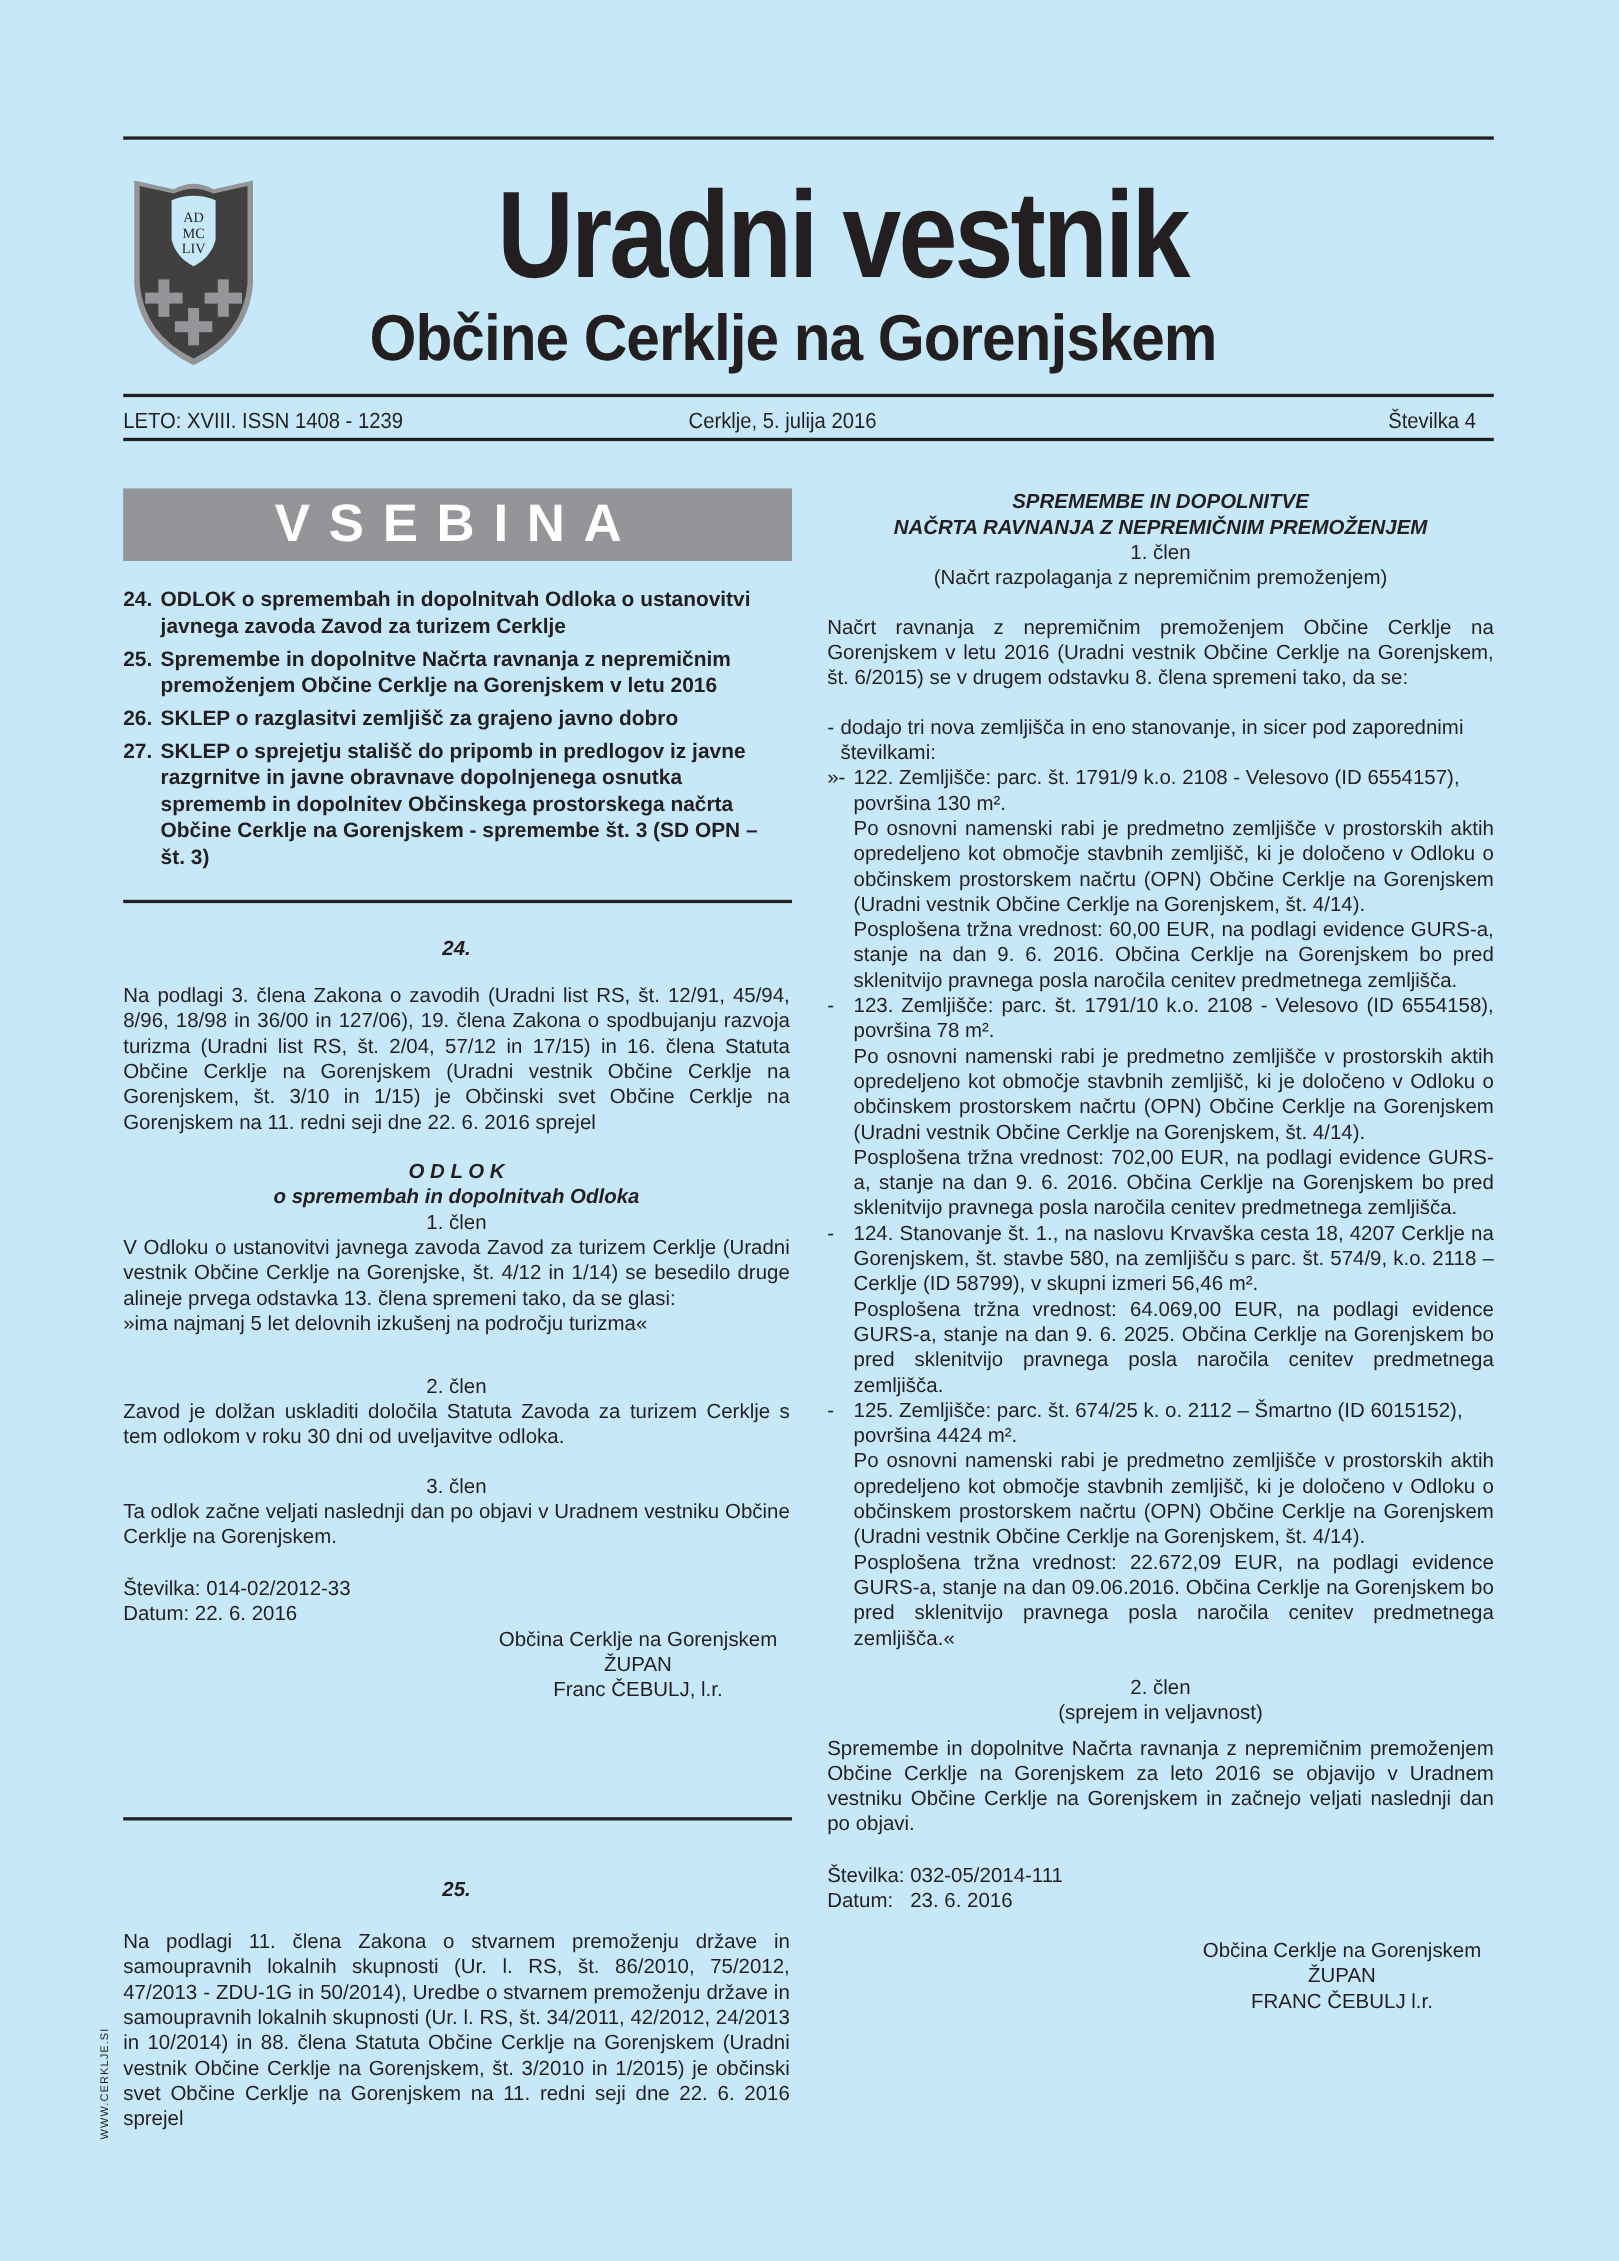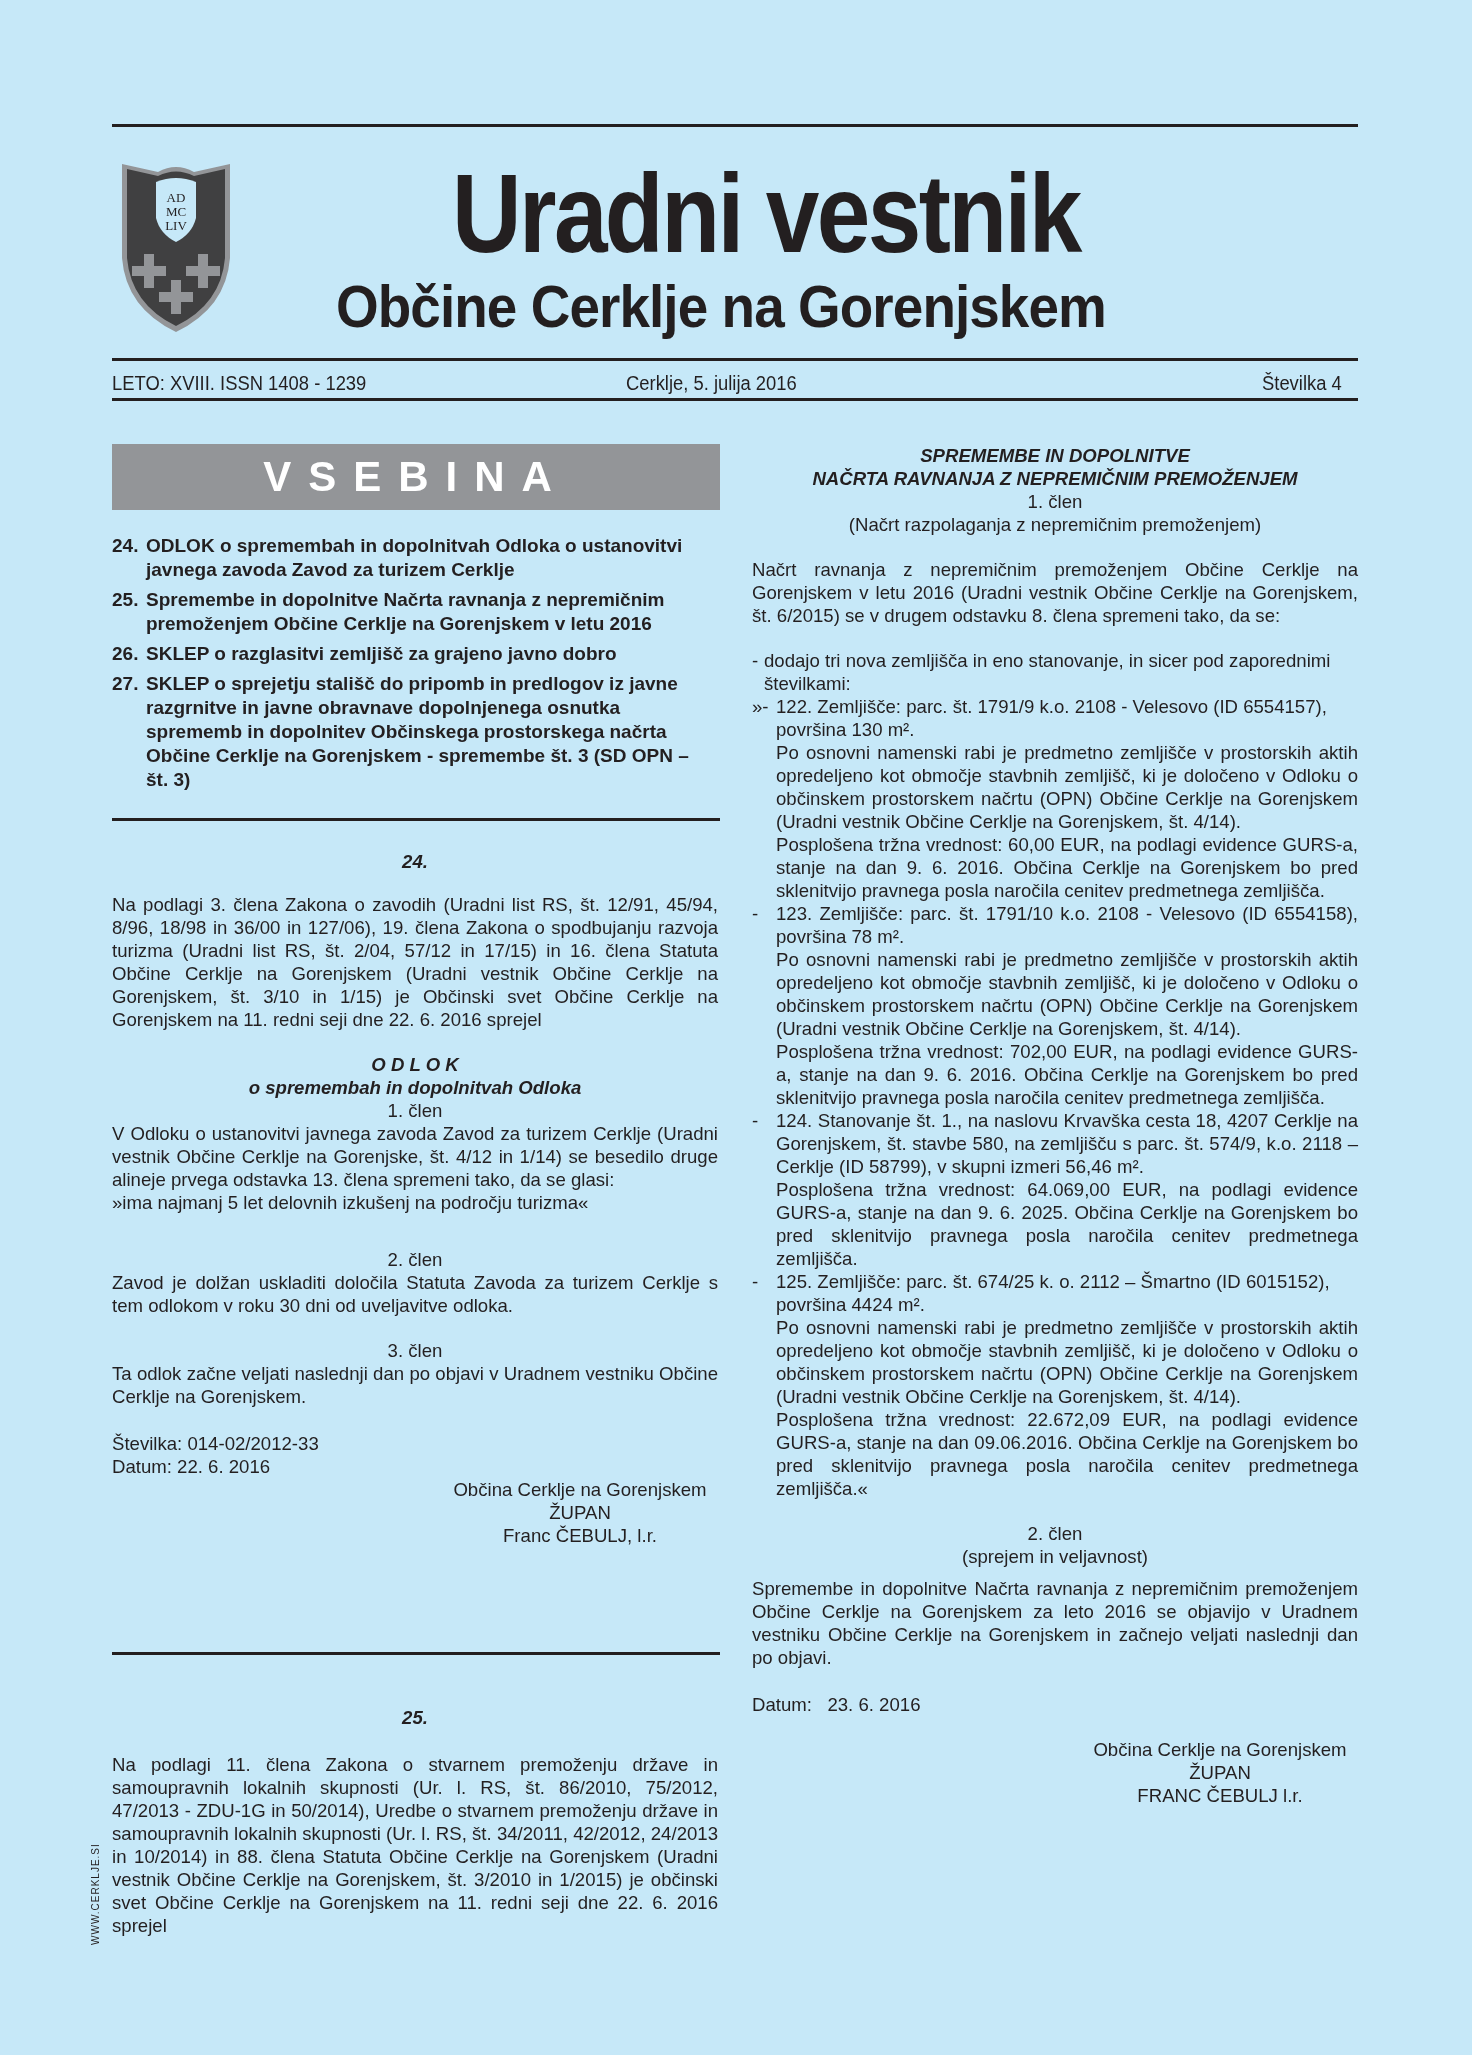--- a/index.html
+++ b/index.html
@@ -8,21 +8,21 @@
   .masthead-logo { position:absolute; left:118px; top:158px; width:116px; height:178px; }
   .title-main { position:absolute; left:452px; top:158px; font-family:"Liberation Sans", sans-serif; font-weight:bold; font-size:112px; line-height:1; letter-spacing:-3px; transform:scaleX(0.86); transform-origin:left top; white-space:nowrap; }
   .title-sub { position:absolute; left:336px; top:278px; font-weight:bold; font-size:59px; line-height:1; letter-spacing:-1px; transform:scaleX(0.93); transform-origin:left top; white-space:nowrap; }
   .meta { position:absolute; top:372px; font-size:20px; line-height:22px; white-space:nowrap; transform:scaleX(0.92); transform-origin:left top; }
   .col { position:absolute; font-size:18.6px; line-height:23px; }
   .left { left:112px; width:606px; }
   .right { left:752px; width:606px; }
   .just { text-align:justify; }
   .center { text-align:center; }
   .bold { font-weight:bold;font-style:italic; }
-  .vsebina-box { position:absolute; left:112px; top:444px; width:608px; height:66px; background:#939598; color:#fff; font-weight:bold; font-size:42px; letter-spacing:17px; text-align:center; line-height:66px; }
+  .vsebina-box { position:absolute; left:112px; top:444px; width:608px; height:66px; background:#939598; color:#fff; font-weight:bold; font-size:48px; letter-spacing:17px; text-align:center; line-height:66px; }
   .toc { position:absolute; left:112px; top:534px; width:600px; font-weight:bold; font-size:19px; line-height:24px; }
   .toc-item { display:flex; margin-bottom:6px; }
   .toc-num { flex:0 0 34px; }
   .toc-text { flex:1; }
   p { margin:0; }
   .hang { display:flex; }
   .hang .mk { flex:0 0 24px; }
   .hang .tx { flex:1; text-align:justify; }
   .sig { text-align:center; }
   .side-url { position:absolute; left:90px; top:1945px; font-size:10px; transform:rotate(-90deg); transform-origin:left top; letter-spacing:1px; white-space:nowrap; }
@@ -160,19 +160,20 @@
       <p style="text-align:left;">125. Zemljišče: parc. št. 674/25 k. o. 2112 – Šmartno (ID 6015152), površina 4424 m².</p>
       <p class="just">Po osnovni namenski rabi je predmetno zemljišče v prostorskih aktih opredeljeno kot območje stavbnih zemljišč, ki je določeno v Odloku o občinskem prostorskem načrtu (OPN) Občine Cerklje na Gorenjskem (Uradni vestnik Občine Cerklje na Gorenjskem, št. 4/14).</p>
       <p class="just">Posplošena tržna vrednost: 22.672,09 EUR, na podlagi evidence GURS-a, stanje na dan 09.06.2016. Občina Cerklje na Gorenjskem bo pred sklenitvijo pravnega posla naročila cenitev predmetnega zemljišča.«</p>
     </div>
   </div>
 
   <p class="center" style="margin-top:22px;">2. člen</p>
   <p class="center" style="margin-bottom:9px;">(sprejem in veljavnost)</p>
   <p class="just" style="margin-bottom:24px;">Spremembe in dopolnitve Načrta ravnanja z nepremičnim premoženjem Občine Cerklje na Gorenjskem za leto 2016 se objavijo v Uradnem vestniku Občine Cerklje na Gorenjskem in začnejo veljati naslednji dan po objavi.</p>
 
+  <p style="white-space:pre;">Številka: 032-05/2014-111</p>
   <p style="white-space:pre;margin-bottom:22px;">Datum:   23. 6. 2016</p>
   <div style="margin-left:330px;">
     <p class="sig">Občina Cerklje na Gorenjskem</p>
     <p class="sig">ŽUPAN</p>
     <p class="sig">FRANC ČEBULJ l.r.</p>
   </div>
 </div>
 
 </body></html>

